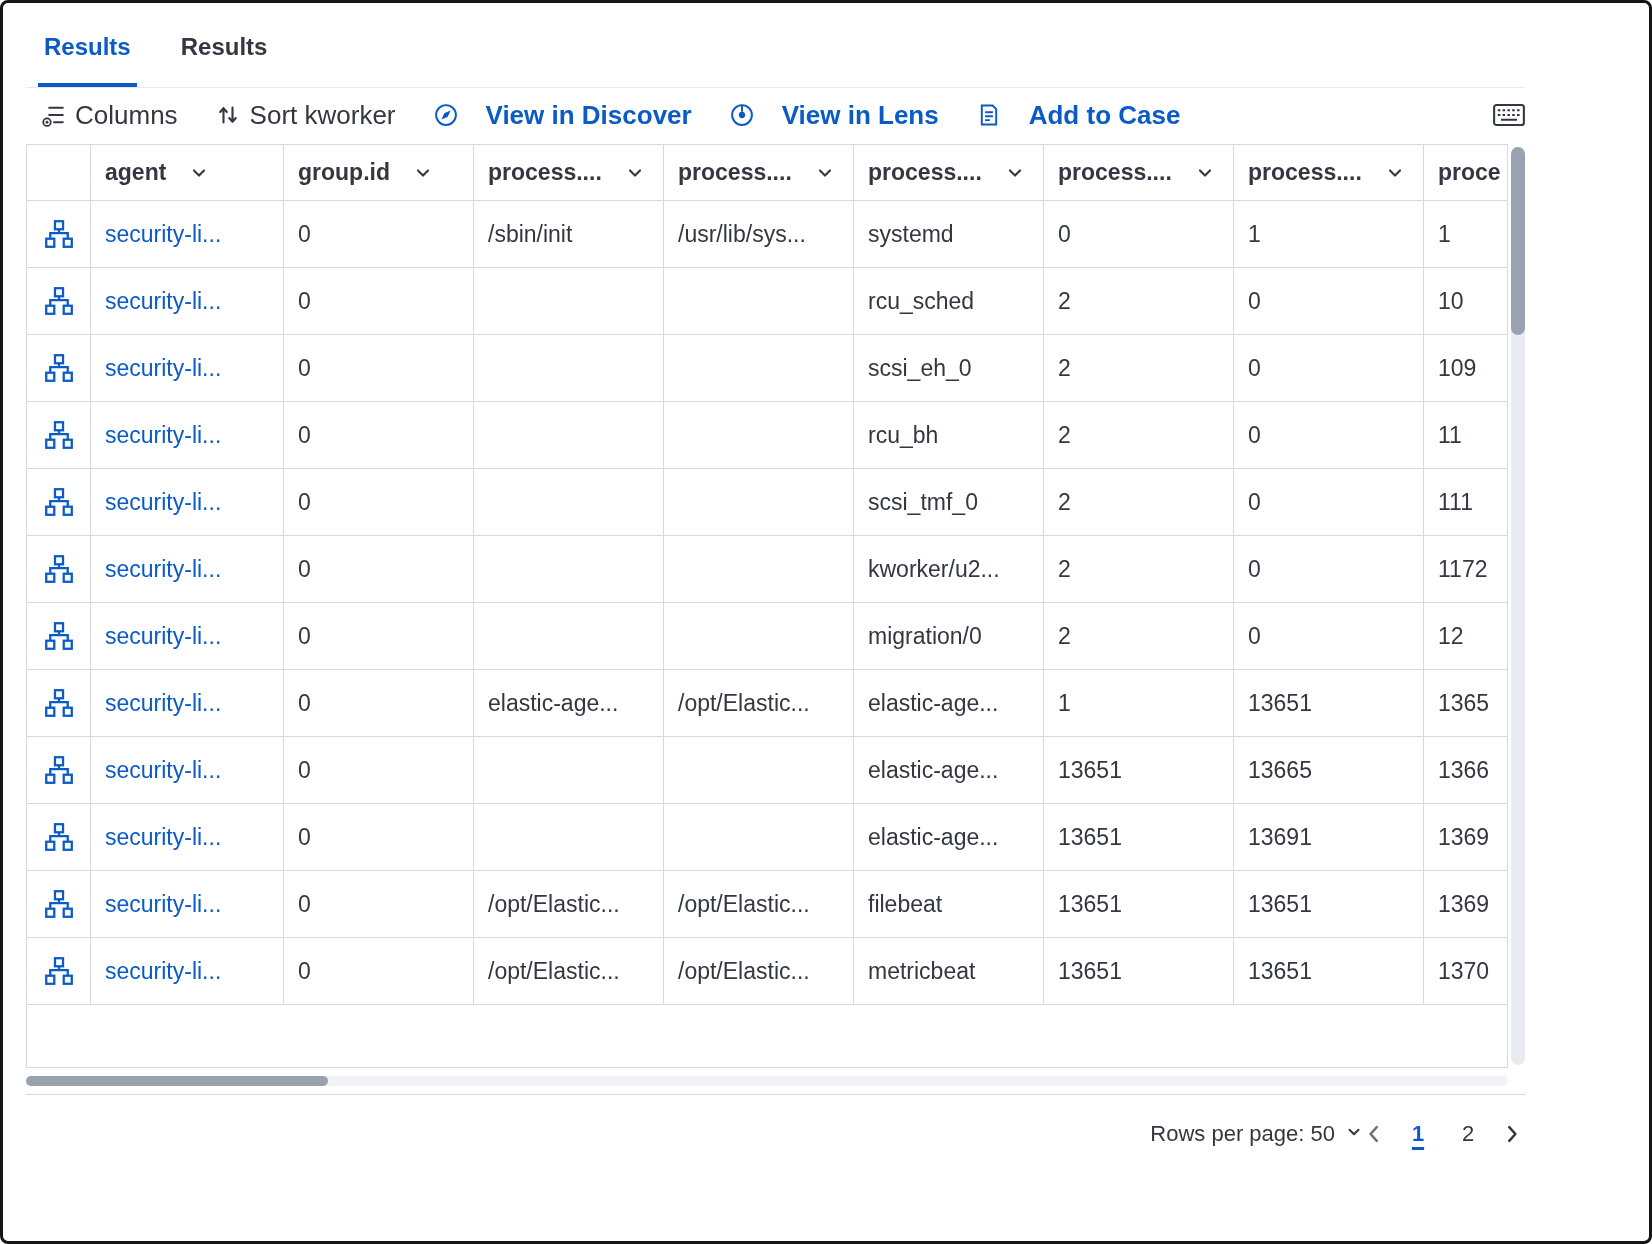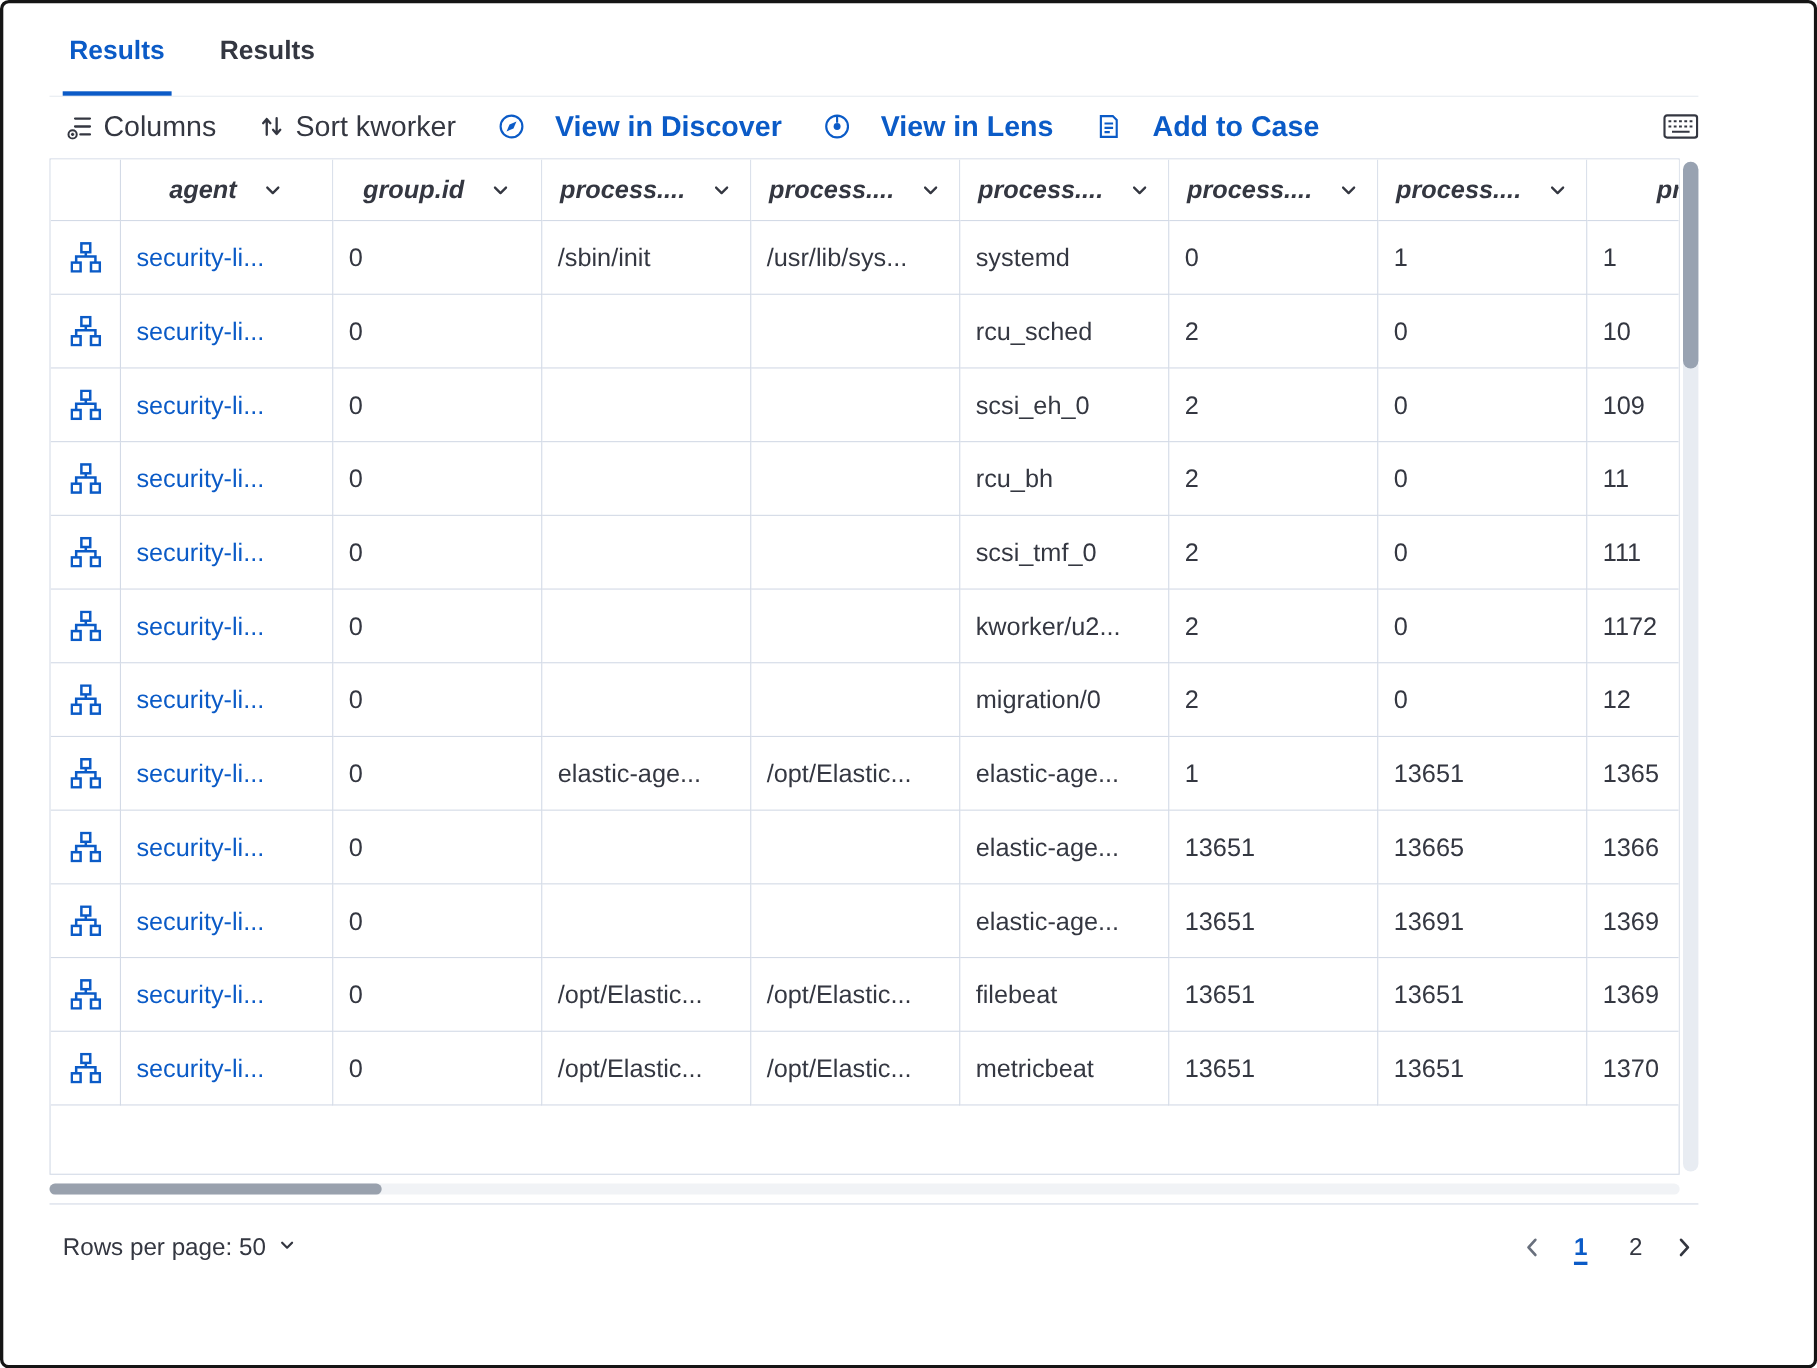--- a/index.html
+++ b/index.html
@@ -5,21 +5,21 @@
   :root{
     --accent:#0b5bc7;
     --text:#343741;
     --border:#d3dae6;
     --subtle:#69707d;
   }
   *{box-sizing:border-box;}
   html,body{margin:0;padding:0;background:#fff;}
   body{font-family:"Liberation Sans","DejaVu Sans",sans-serif;color:var(--text);}
   .page{position:relative;width:1652px;height:1244px;border:3px solid #151515;border-radius:8px;background:#fff;overflow:hidden;}
-  .content{position:absolute;left:42px;top:14px;width:1499px;}
+  .content{position:absolute;left:23px;top:14px;width:1499px;}
 
   
   .tabbar{display:flex;gap:38px;padding:16px 0 0 12px;border-bottom:1px solid #e7ebf1;}
   .tab{font-size:24px;font-weight:700;padding:0 6px 22px;border-bottom:4px solid transparent;cursor:pointer;color:var(--text);}
   .tab.active{color:var(--accent);border-bottom-color:var(--accent);}
 
   
   .toolbar{display:flex;align-items:center;gap:38px;padding:12px 0 10px 15px;height:52px;}
   .tool{display:flex;align-items:center;gap:10px;font-size:26px;background:none;border:none;padding:0;cursor:pointer;font-family:inherit;}
   .tool.dark{color:var(--text);font-weight:400;}
@@ -28,40 +28,40 @@
   .ticon svg{width:24px;height:24px;}
   .kbd{margin-left:auto;display:inline-flex;cursor:pointer;}
   .kbd svg{width:32px;height:24px;}
 
   
   .gridrow{position:relative;width:1499px;margin-top:4px;}
   .gridwrap{width:1482px;height:924px;overflow:hidden;border:1px solid var(--border);}
   table{border-collapse:separate;border-spacing:0;table-layout:fixed;width:1587px;background:#fff;}
   th,td{border-right:1px solid var(--border);border-bottom:1px solid var(--border);vertical-align:middle;}
   th{height:56px;padding:0 14px;font-size:23px;font-weight:700;text-align:left;color:var(--text);background:#fff;}
-  .thx{display:flex;align-items:center;justify-content:center;gap:23px;font-style:italic;}
+  .thx{display:flex;align-items:center;justify-content:flex-start;gap:23px;}
   .thx .chev{width:20px;height:20px;color:var(--text);flex:none;}
   td{height:67px;padding:0 14px;font-size:23px;color:var(--text);white-space:nowrap;overflow:hidden;}
   td.ctrl{text-align:center;padding:0;color:var(--accent);cursor:pointer;}
   td.ctrl svg{width:28px;height:28px;vertical-align:middle;}
   a.alink{color:var(--accent);font-weight:400;text-decoration:none;cursor:pointer;}
 
   
   .vtrack{position:absolute;right:0;top:3px;width:14px;height:918px;background:#e8ecf2;border-radius:7px;}
   .vthumb{position:absolute;left:0;top:0;width:14px;height:188px;background:#98a2b1;border-radius:7px;}
 
   
   .hscroll{position:relative;width:1482px;height:26px;}
   .htrack{position:absolute;left:0;top:8px;width:1482px;height:10px;border-radius:5px;background:#f1f3f6;}
   .hthumb{position:absolute;left:0;top:8px;width:302px;height:10px;border-radius:5px;background:#99a1ad;cursor:pointer;}
 
   .divider{border-top:1px solid var(--border);width:1499px;}
 
   
-  .footer{display:flex;align-items:center;justify-content:space-between;height:78px;padding:0 2px 0 12px;}
+  .footer{display:flex;align-items:center;justify-content:flex-end;height:78px;padding:0 2px 0 12px;}
   .rpp{display:flex;align-items:center;gap:10px;font-size:22px;color:var(--text);background:none;border:none;padding:0;cursor:pointer;font-family:inherit;}
   .rpp svg{width:18px;height:18px;color:var(--text);}
   .pager{display:flex;align-items:center;gap:16px;font-size:22px;}
   .pchev{display:inline-flex;cursor:pointer;}
   .pchev svg{width:22px;height:22px;}
   .pchev.prev{color:var(--subtle);}
   .pchev.next{color:var(--text);}
   .pnum{min-width:34px;text-align:center;cursor:pointer;color:var(--text);padding:4px 0;}
   .pnum.active{color:var(--accent);font-weight:700;text-decoration:underline;text-decoration-thickness:2.5px;text-underline-offset:6px;}
 </style>

